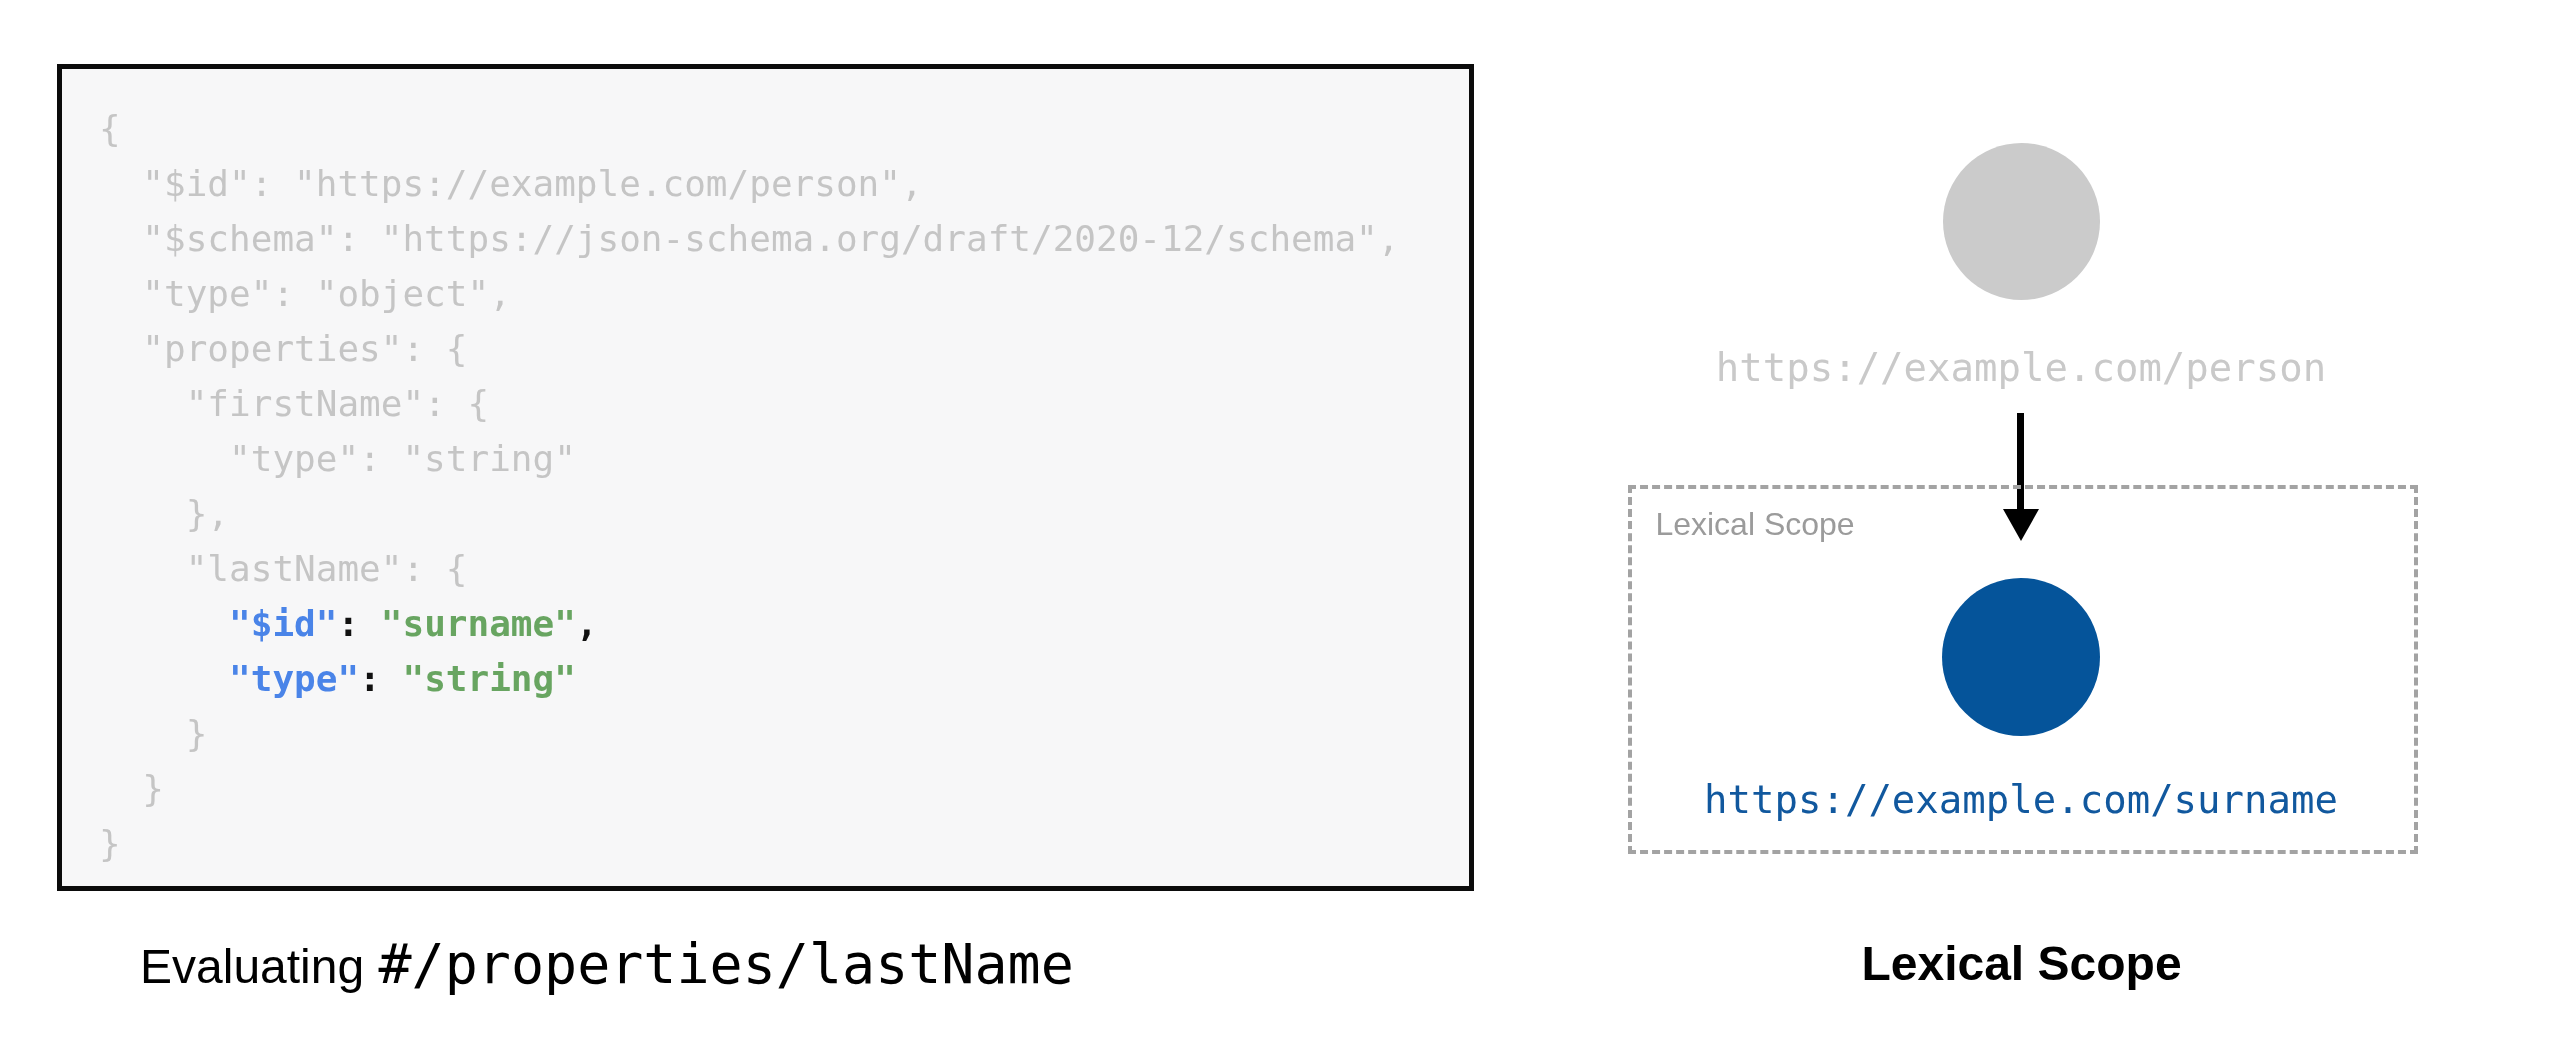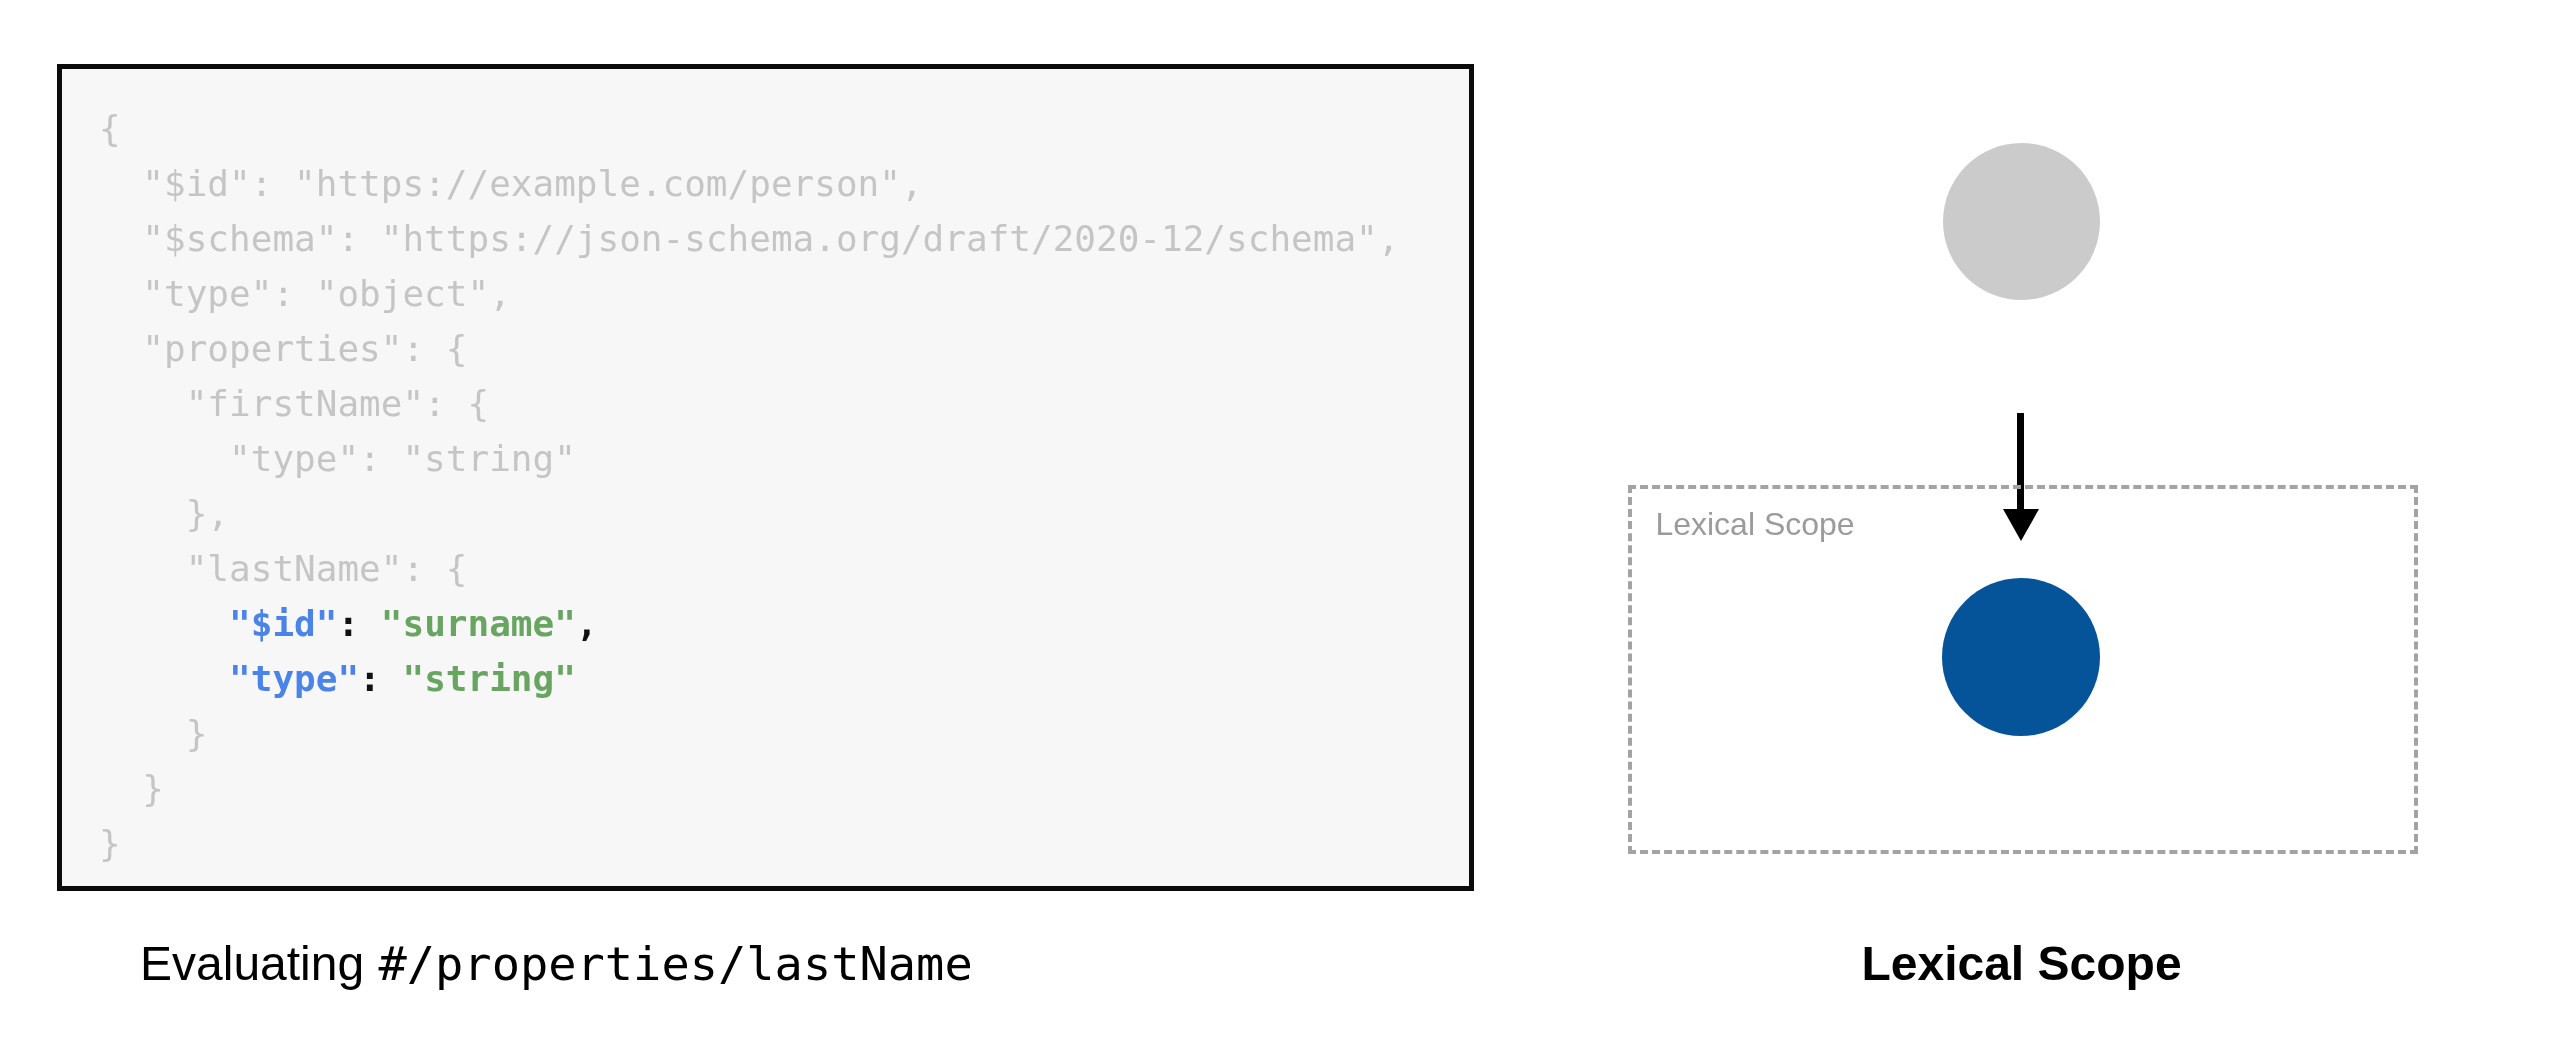--- a/index.html
+++ b/index.html
@@ -23,21 +23,21 @@
   .tok.gray {color:var(--code-gray,#c5c5c5);}
   .tok.blue {color:var(--key-blue,#4a84e8);font-weight:bold;}
   .tok.green{color:var(--string-green,#68a561);font-weight:bold;}
   .tok.black{color:#111111;font-weight:bold;}
   
   .caption-left{
     position:absolute;left:140px;top:935px;height:65px;
     font-size:48px;line-height:58px;color:#000;white-space:nowrap;
   }
   .cap-bold{font-weight:normal;}
-  .cap-mono{font-family:"DejaVu Sans Mono",monospace;font-size:47px;margin-left:14.3px;text-align:right;}
+  .cap-mono{font-family:"DejaVu Sans Mono",monospace;font-size:55px;margin-left:14.3px;text-align:right;}
   .caption-right{
     position:absolute;left:1632px;top:935px;width:779px;text-align:center;
     font-size:48px;line-height:58px;font-weight:bold;color:#000;white-space:nowrap;
   }
   
   .node{position:absolute;border-radius:50%;}
   .person-node{left:1943px;top:143px;width:157px;height:157px;background:var(--node-gray,#cbcbcb);}
   .surname-node{left:1942px;top:578px;width:158px;height:158px;background:var(--node-blue,#05549a);}
   .url-label{
     position:absolute;left:1599px;width:844px;text-align:center;
@@ -67,26 +67,28 @@
 
   <div class="code-box">
     <div class="code" id="code-lines"><div class="code-line"><span class="tok gray">{</span></div><div class="code-line"><span class="tok gray">  "$id": "https://example.com/person",</span></div><div class="code-line"><span class="tok gray">  "$schema": "https://json-schema.org/draft/2020-12/schema",</span></div><div class="code-line"><span class="tok gray">  "type": "object",</span></div><div class="code-line"><span class="tok gray">  "properties": {</span></div><div class="code-line"><span class="tok gray">    "firstName": {</span></div><div class="code-line"><span class="tok gray">      "type": "string"</span></div><div class="code-line"><span class="tok gray">    },</span></div><div class="code-line"><span class="tok gray">    "lastName": {</span></div><div class="code-line"><span class="tok gray">      </span><span class="tok blue">"$id"</span><span class="tok black">:</span><span class="tok gray"> </span><span class="tok green">"surname"</span><span class="tok black">,</span></div><div class="code-line"><span class="tok gray">      </span><span class="tok blue">"type"</span><span class="tok black">:</span><span class="tok gray"> </span><span class="tok green">"string"</span></div><div class="code-line"><span class="tok gray">    }</span></div><div class="code-line"><span class="tok gray">  }</span></div><div class="code-line"><span class="tok gray">}</span></div></div>
   </div>
 
   <div class="caption-left">
     <span class="cap-bold">Evaluating</span><span class="cap-mono">#/properties/lastName</span>
   </div>
 
   <div class="node person-node"></div>
+  <div class="url-label person-url">https://example.com/person</div>
 
   <div class="arrow-line"></div>
   <div class="arrow-head"></div>
 
   <div class="scope-box">
     <div class="scope-box-label">Lexical Scope</div>
   </div>
 
   <div class="node surname-node"></div>
+  <div class="url-label surname-url">https://example.com/surname</div>
 
   <div class="caption-right">Lexical Scope</div>
 
 </div>
 
 
 </body></html>

